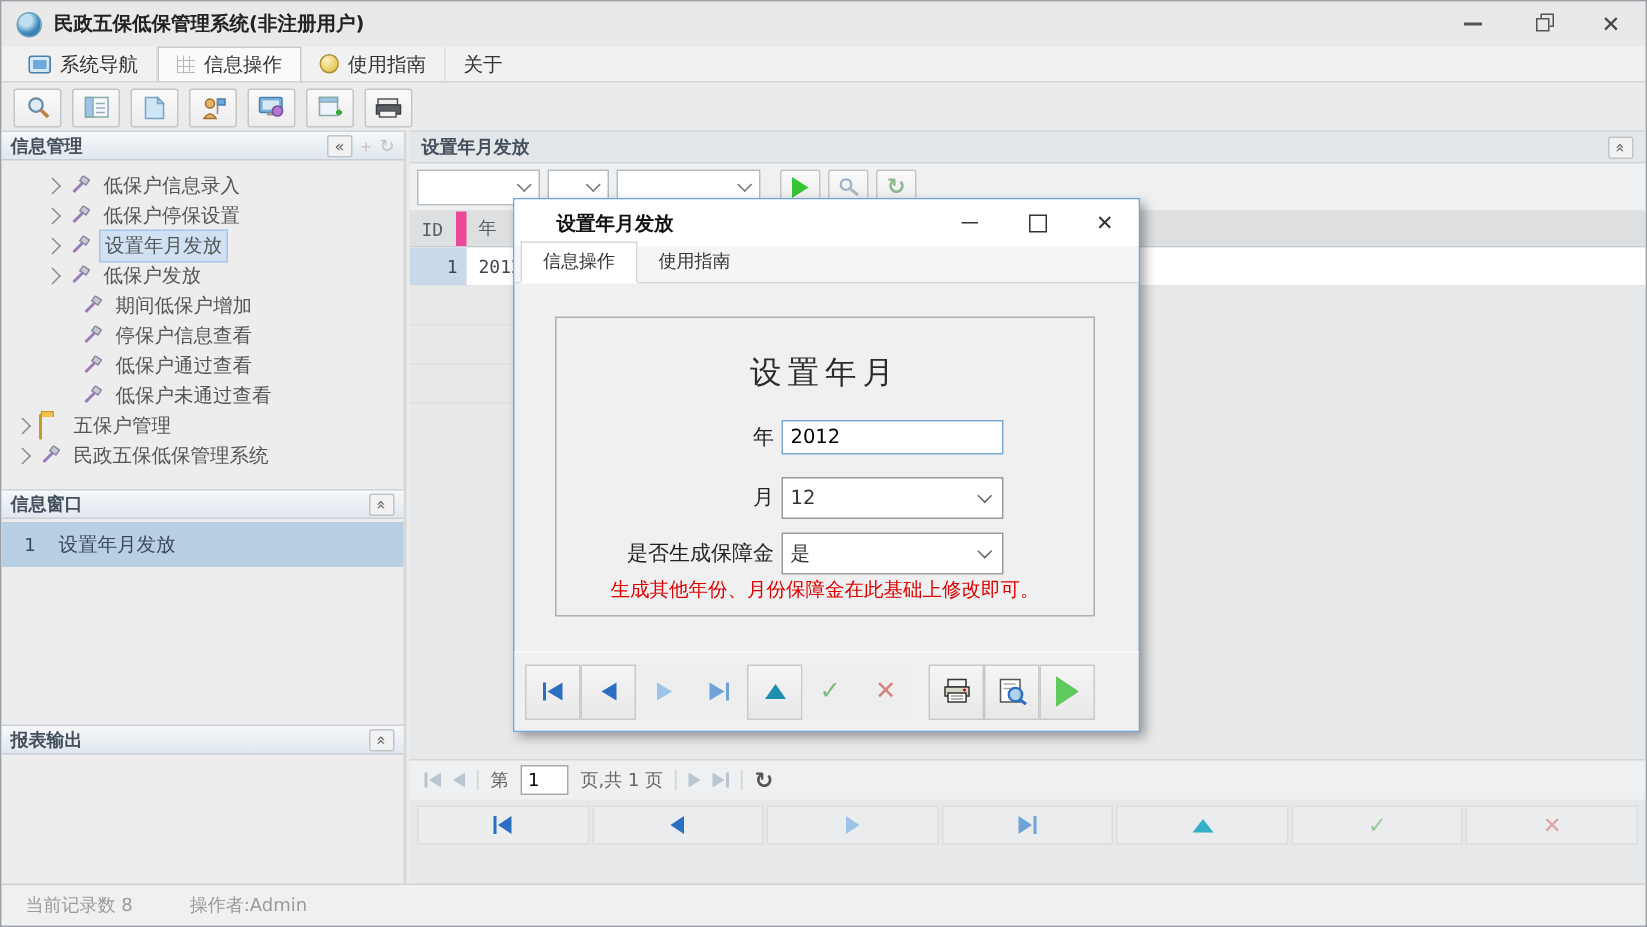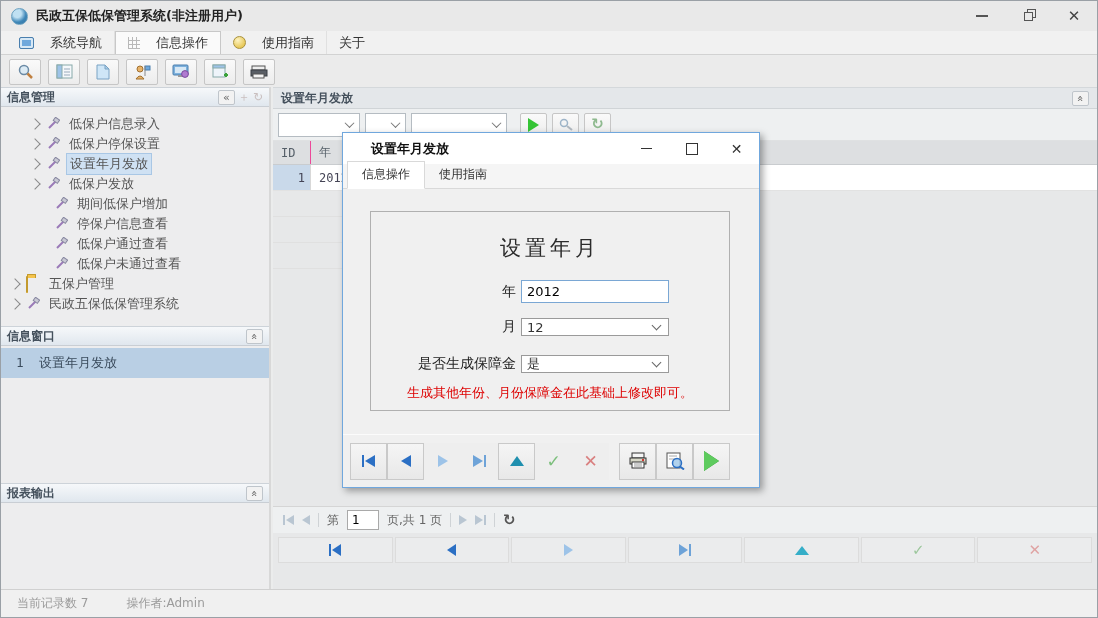--- a/index.html
+++ b/index.html
@@ -22,21 +22,21 @@
   .wc-min::before { content:""; width:12px; height:2px; background:#555; }
   .wc-restore { position:relative; }
   .wc-restore .sq { width:9px; height:9px; border:1.4px solid #555; background:#e9e9e9; }
   .wc-restore .sq.back { position:absolute; transform:translate(3px,-3px); z-index:0; }
   .wc-restore .sq.front { position:relative; z-index:1; }
   .wc-close { font-size:15px; color:#444; }
 
   
   .menubar { position:absolute; left:0; top:30px; width:100%; height:24px; background:#f1f1f1;
              border-bottom:1px solid #d2d2d2; display:flex; align-items:stretch; padding-left:6px; }
-  .menu-item { display:flex; align-items:center; gap:16px; padding:0 12px; font-size:13px; color:#333;
+  .menu-item { display:flex; align-items:center; gap:6px; padding:0 12px; font-size:13px; color:#333;
                border-right:1px solid #e0e0e0; cursor:pointer; }
   .menu-item.active { background:#fafafa; border:1px solid #c8c8c8; border-bottom:none; }
   .mi-nav { width:15px; height:12px; background:#6fa8dc; border:1px solid #4a7fae; border-radius:2px;
             box-shadow:inset 0 0 0 2px #d7e8f5; }
   .mi-grid { width:12px; height:12px;
              background:repeating-linear-gradient(0deg,#b8b8b8 0 1px,transparent 1px 4px),
                         repeating-linear-gradient(90deg,#b8b8b8 0 1px,transparent 1px 4px); }
   .mi-guide { width:13px; height:13px; border-radius:50%; background:radial-gradient(circle at 35% 30%, #fdf3c2, #e8c95a 70%);
               border:1px solid #a9913c; }
 
@@ -93,21 +93,21 @@
                  transform:rotate(45deg) translate(-1px,-1px); }
   .fbtn { width:27px; height:24px; background:linear-gradient(#fafafa,#ececec); border:1px solid #c6c6c6;
           border-radius:2px; display:flex; align-items:center; justify-content:center; cursor:pointer; }
   .tri-r { width:0; height:0; border-top:7px solid transparent; border-bottom:7px solid transparent;
            border-left:11px solid #35c435; }
   .refresh-g { font-size:15px; color:#8fba8f; font-weight:bold; line-height:1; }
 
   
   .grid-header { height:24px; background:#dddfe1; border-bottom:1px solid #c9cccf; display:flex; }
   .gh-cell { font-size:12px; color:#555f68; display:flex; align-items:center; padding-left:8px;
-             border-right:1px solid #ec4899; font-family:"DejaVu Sans Mono","Liberation Mono",monospace; }
+             border-right:7px solid #ec4899; font-family:"DejaVu Sans Mono","Liberation Mono",monospace; }
   .grid-row { height:26px; background:#fff; border-bottom:1px solid #e2e2e2; display:flex; }
   .gr-cell { font-size:12px; color:#445; display:flex; align-items:center;
              font-family:"DejaVu Sans Mono","Liberation Mono",monospace; }
   .gr-id { width:38px; background:#c9d9ea; justify-content:flex-end; padding-right:5px; border-right:1px solid #d8d8d8; }
   .gr-year { padding-left:8px; }
   .grid-empty-strip { width:76px; }
   .empty-row { height:26px; border-bottom:1px solid #e0e0e0; border-right:1px solid #e0e0e0; }
 
   
   .pager { position:absolute; left:0; right:0; bottom:56px; height:27px; background:#eef0f1;
@@ -155,21 +155,21 @@
                     margin-bottom:-1px; }
   .dlg-body { position:relative; height:246px; }
   .groupbox { position:absolute; left:27px; top:22px; width:360px; height:200px;
               border:1px solid #b0b0b0; background:#f0f0f0; }
   .gb-title { text-align:center; font-size:21px; color:#2b2b2b; margin-top:22px; letter-spacing:4px; }
   .form-row { position:absolute; left:0; width:100%; display:flex; align-items:center; }
   .fr-year { top:68px; }  .fr-month { top:106px; }  .fr-gen { top:143px; }
   .f-label { width:150px; text-align:right; font-size:14px; color:#222; padding-right:5px; white-space:nowrap; }
   .f-input { width:148px; height:23px; border:1px solid #7aa7d4; background:#fff; font-size:13px;
              padding-left:5px; font-family:inherit; }
-  .f-select { width:148px; height:18px; border:1px solid #9a9a9a; background:#fff; display:flex;
+  .f-select { width:148px; height:28px; border:1px solid #9a9a9a; background:#fff; display:flex;
               align-items:center; padding-left:5px; font-size:13px; cursor:pointer; position:relative; }
   .f-select .chev { position:absolute; right:8px; width:7px; height:7px; border-right:1.5px solid #666;
                     border-bottom:1.5px solid #666; transform:rotate(45deg); margin-top:-3px; }
   .gb-note { position:absolute; left:0; width:100%; top:172px; text-align:center; font-size:13px;
              color:#dd0000; white-space:nowrap; }
   .dlg-toolbar { position:absolute; left:0; bottom:0; width:100%; height:53px; background:#f0f0f0;
                  border-top:1px solid #fbfbfb; display:flex; align-items:center; padding-left:7px; }
   .dbtn { width:37px; height:37px; display:flex; align-items:center; justify-content:center; gap:1px;
           cursor:pointer; background:#eee; }
   .dbtn.raised { border:1px solid #c9c9c9; background:linear-gradient(#f5f5f5,#e8e8e8); }
@@ -483,21 +483,21 @@
       <div class="wbtn" style="color:#9cc79c">
           <span class="glyph">✓</span>
         </div>
       <div class="wbtn" style="color:#dfa3a3">
           <span class="glyph">✕</span>
         </div>
     </div>
   </div>
 
   <div class="statusbar">
-    <span class="sb-item">当前记录数 7</span>
+    <span class="sb-item">当前记录数 8</span>
     <span class="sb-item">操作者:Admin</span>
   </div>
 
   <div class="dialog">
     <div class="dlg-titlebar">
       <span class="dlg-title">设置年月发放</span>
       <div class="dlg-controls">
         <span class="dlg-wc dlg-wc-min"></span>
         <span class="dlg-wc dlg-wc-max"></span>
         <span class="dlg-wc dlg-wc-close">✕</span>

